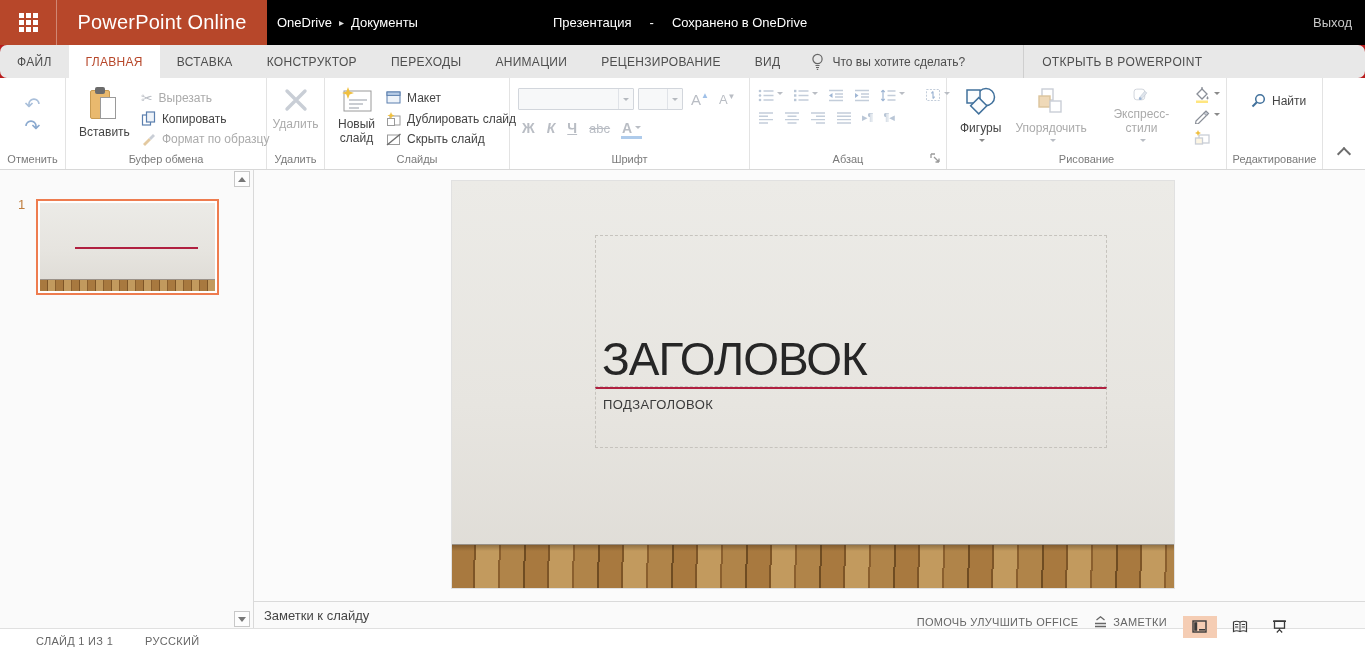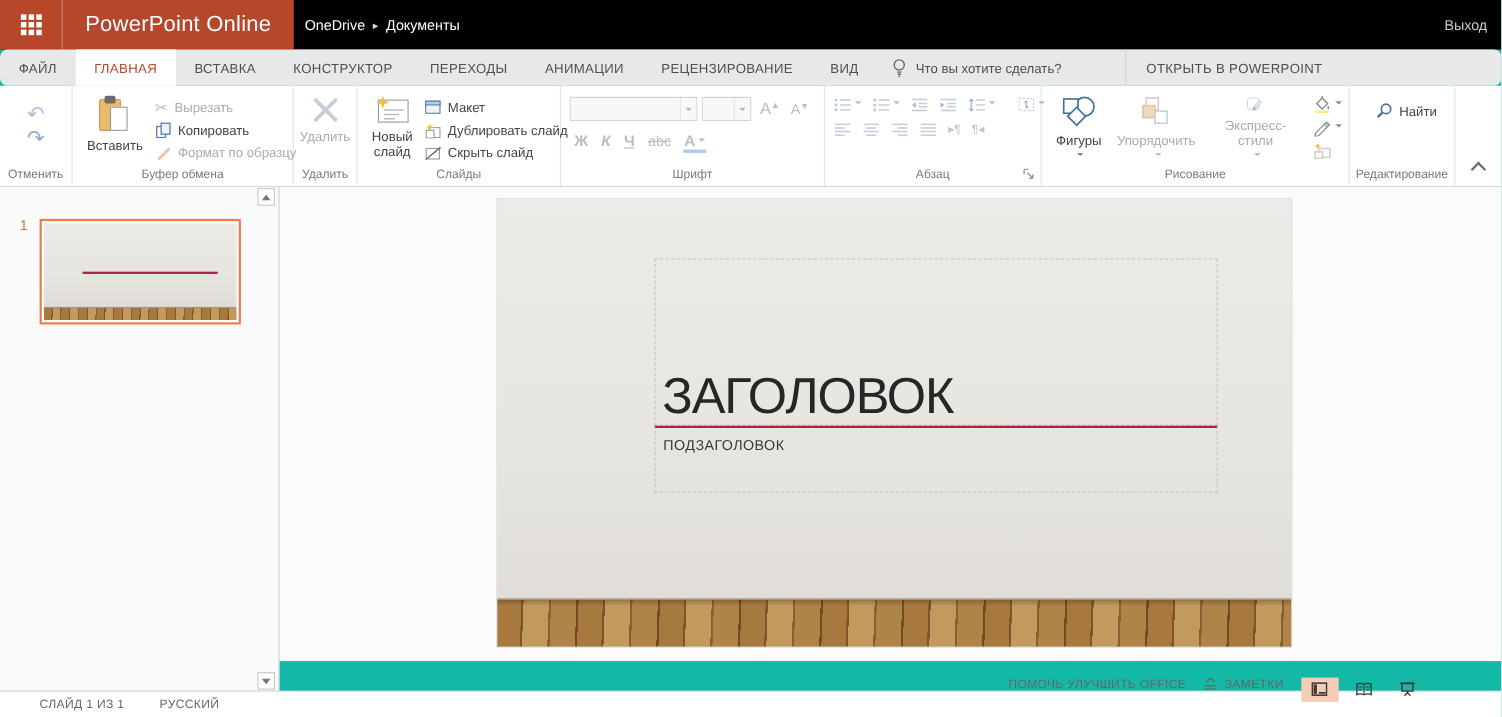--- a/index.html
+++ b/index.html
@@ -1,18 +1,18 @@
 <!DOCTYPE html>
 <html><head>
 <meta charset="utf-8">
 <style>
   * { margin:0; padding:0; box-sizing:border-box; }
   html,body { width:1365px; height:652px; overflow:hidden; }
   body { font-family:"Liberation Sans", sans-serif; background:#fff; color:#444; }
-  .stage { position:relative; width:1365px; height:652px; overflow:hidden; background:#14b8a6;padding-left:20px; }
+  .stage { position:relative; width:1365px; height:652px; overflow:hidden; background:#b91c1c;padding-left:20px; }
 
   
   .topbar { position:absolute; left:0; top:0; width:1365px; height:45px; background:#000; color:#fff; }
   .brand { position:absolute; left:0; top:0; height:45px; width:267px; background:#B7472A; display:flex; align-items:center; }
   .waffle { width:57px; height:45px; display:flex; align-items:center; justify-content:center; border-right:1px solid rgba(255,255,255,.35); cursor:pointer; }
   .waffle-grid { display:grid; grid-template-columns:repeat(3,5px); grid-template-rows:repeat(3,5px); gap:2px; }
   .waffle-grid span { background:#fff; width:5px; height:5px; }
   .apptitle { flex:1; text-align:center; font-size:20px; font-weight:400; letter-spacing:.2px; }
   .crumbs { position:absolute; left:277px; top:0; height:45px; display:flex; align-items:center; gap:7px; font-size:13px; }
   .crumb-arrow { font-size:10px; color:#ddd; }
@@ -114,20 +114,25 @@
             <span></span>
         </div>
       </div>
       <div class="apptitle">PowerPoint Online</div>
     </div>
     <div class="crumbs">
       <span>OneDrive</span>
       <span class="crumb-arrow">▸</span>
       <span>Документы</span>
     </div>
+    <div class="doccluster">
+      <span>Презентация</span>
+      <span>-</span>
+      <span>Сохранено в OneDrive</span>
+    </div>
     <div class="signout">Выход</div>
   </div>
 
   <div class="tabsrow">
     <div class="tab">ФАЙЛ</div>
     <div class="tab active">ГЛАВНАЯ</div>
     <div class="tab">ВСТАВКА</div>
     <div class="tab">КОНСТРУКТОР</div>
     <div class="tab">ПЕРЕХОДЫ</div>
     <div class="tab">АНИМАЦИИ</div>
@@ -418,20 +423,23 @@
       <div class="titlebox">
         <div class="titletext">ЗАГОЛОВОК</div>
       </div>
       <div class="subbox">
         <div class="subtext">ПОДЗАГОЛОВОК</div>
       </div>
       <div class="floor"></div>
     </div>
   </div>
 
+  <div class="notesbar">
+    <span>Заметки к слайду</span>
+  </div>
 
   <div class="statusbar">
     <div class="sb-left">
       <span>СЛАЙД 1 ИЗ 1</span>
       <span>РУССКИЙ</span>
     </div>
     <div class="sb-right">
       <span class="sb-item">ПОМОЧЬ УЛУЧШИТЬ OFFICE</span>
       <span class="sb-item">
         <svg width="13" height="12" viewBox="0 0 13 12">

